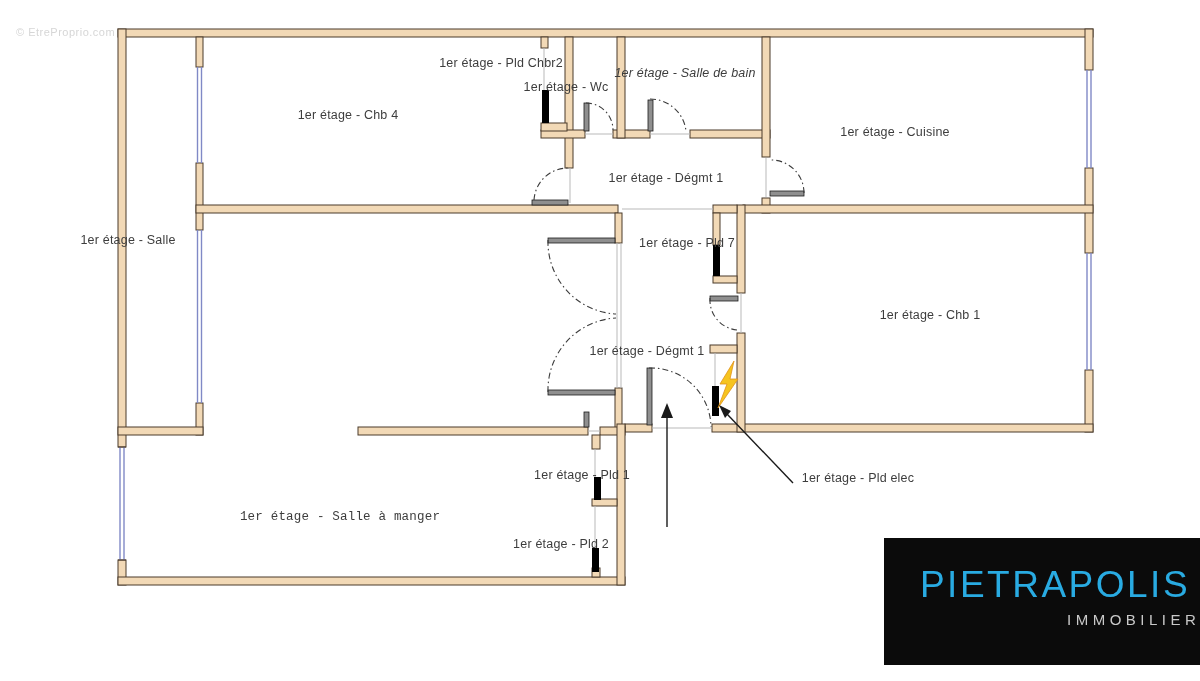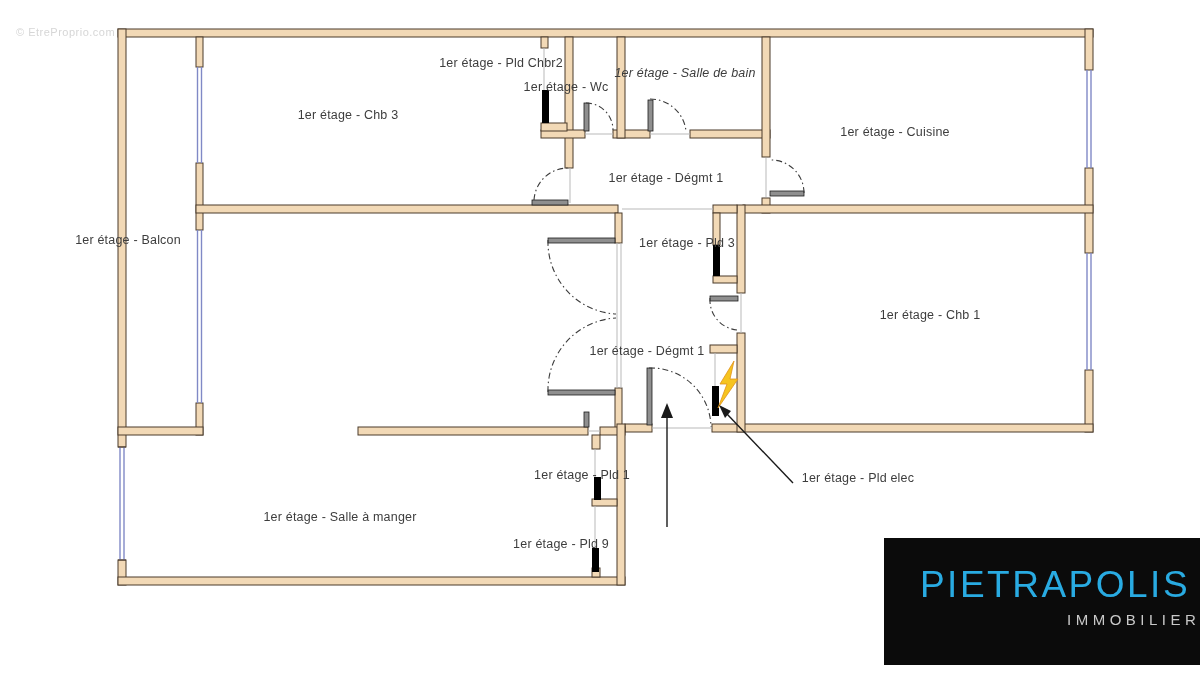--- a/index.html
+++ b/index.html
@@ -155,33 +155,33 @@
       <line class="arrow-line" x1="667" y1="527" x2="667" y2="415"></line>
       <polygon class="arrow-head" points="667,403 661,418 673,418"></polygon>
     </g>
 
     <g>
       <line class="arrow-line" x1="793" y1="483" x2="727" y2="414"></line>
       <polygon class="arrow-head" points="719,405 731,411 725,418"></polygon>
     </g>
   </svg>
 
-  <div class="room-label" style="left: 348px; top: 115px;">1er étage - Chb 3</div>
+  <div class="room-label" style="left: 348px; top: 115px;">1er étage - Chb 4</div>
   <div class="room-label" style="left: 501px; top: 63px;">1er étage - Pld Chbr2</div>
   <div class="room-label" style="left: 566px; top: 87px;">1er étage - Wc</div>
   <div class="room-label" style="left: 685px; top: 73px; font-style: italic;">1er étage - Salle de bain</div>
   <div class="room-label" style="left: 666px; top: 178px;">1er étage - Dégmt 1</div>
   <div class="room-label" style="left: 895px; top: 132px;">1er étage - Cuisine</div>
-  <div class="room-label" style="left: 128px; top: 240px;">1er étage - Balcon</div>
-  <div class="room-label" style="left: 687px; top: 243px;">1er étage - Pld 3</div>
+  <div class="room-label" style="left: 128px; top: 240px;">1er étage - Salle</div>
+  <div class="room-label" style="left: 687px; top: 243px;">1er étage - Pld 7</div>
   <div class="room-label" style="left: 930px; top: 315px; text-align: center;">1er étage - Chb 1</div>
   <div class="room-label" style="left: 647px; top: 351px;">1er étage - Dégmt 1</div>
   <div class="room-label" style="left: 582px; top: 475px;">1er étage - Pld 1</div>
-  <div class="room-label" style="left: 340px; top: 517px;">1er étage - Salle à manger</div>
-  <div class="room-label" style="left: 561px; top: 544px;">1er étage - Pld 9</div>
+  <div class="room-label" style="left: 340px; top: 517px; font-family: Liberation Mono, monospace;">1er étage - Salle à manger</div>
+  <div class="room-label" style="left: 561px; top: 544px;">1er étage - Pld 2</div>
   <div class="room-label" style="left: 858px; top: 478px;">1er étage - Pld elec</div>
 
   <div class="watermark">© EtreProprio.com</div>
 
   <div class="logo">
     <div class="logo-brand">PIETRAPOLIS</div>
     <div class="logo-sub">IMMOBILIER</div>
   </div>
 
 </div>

